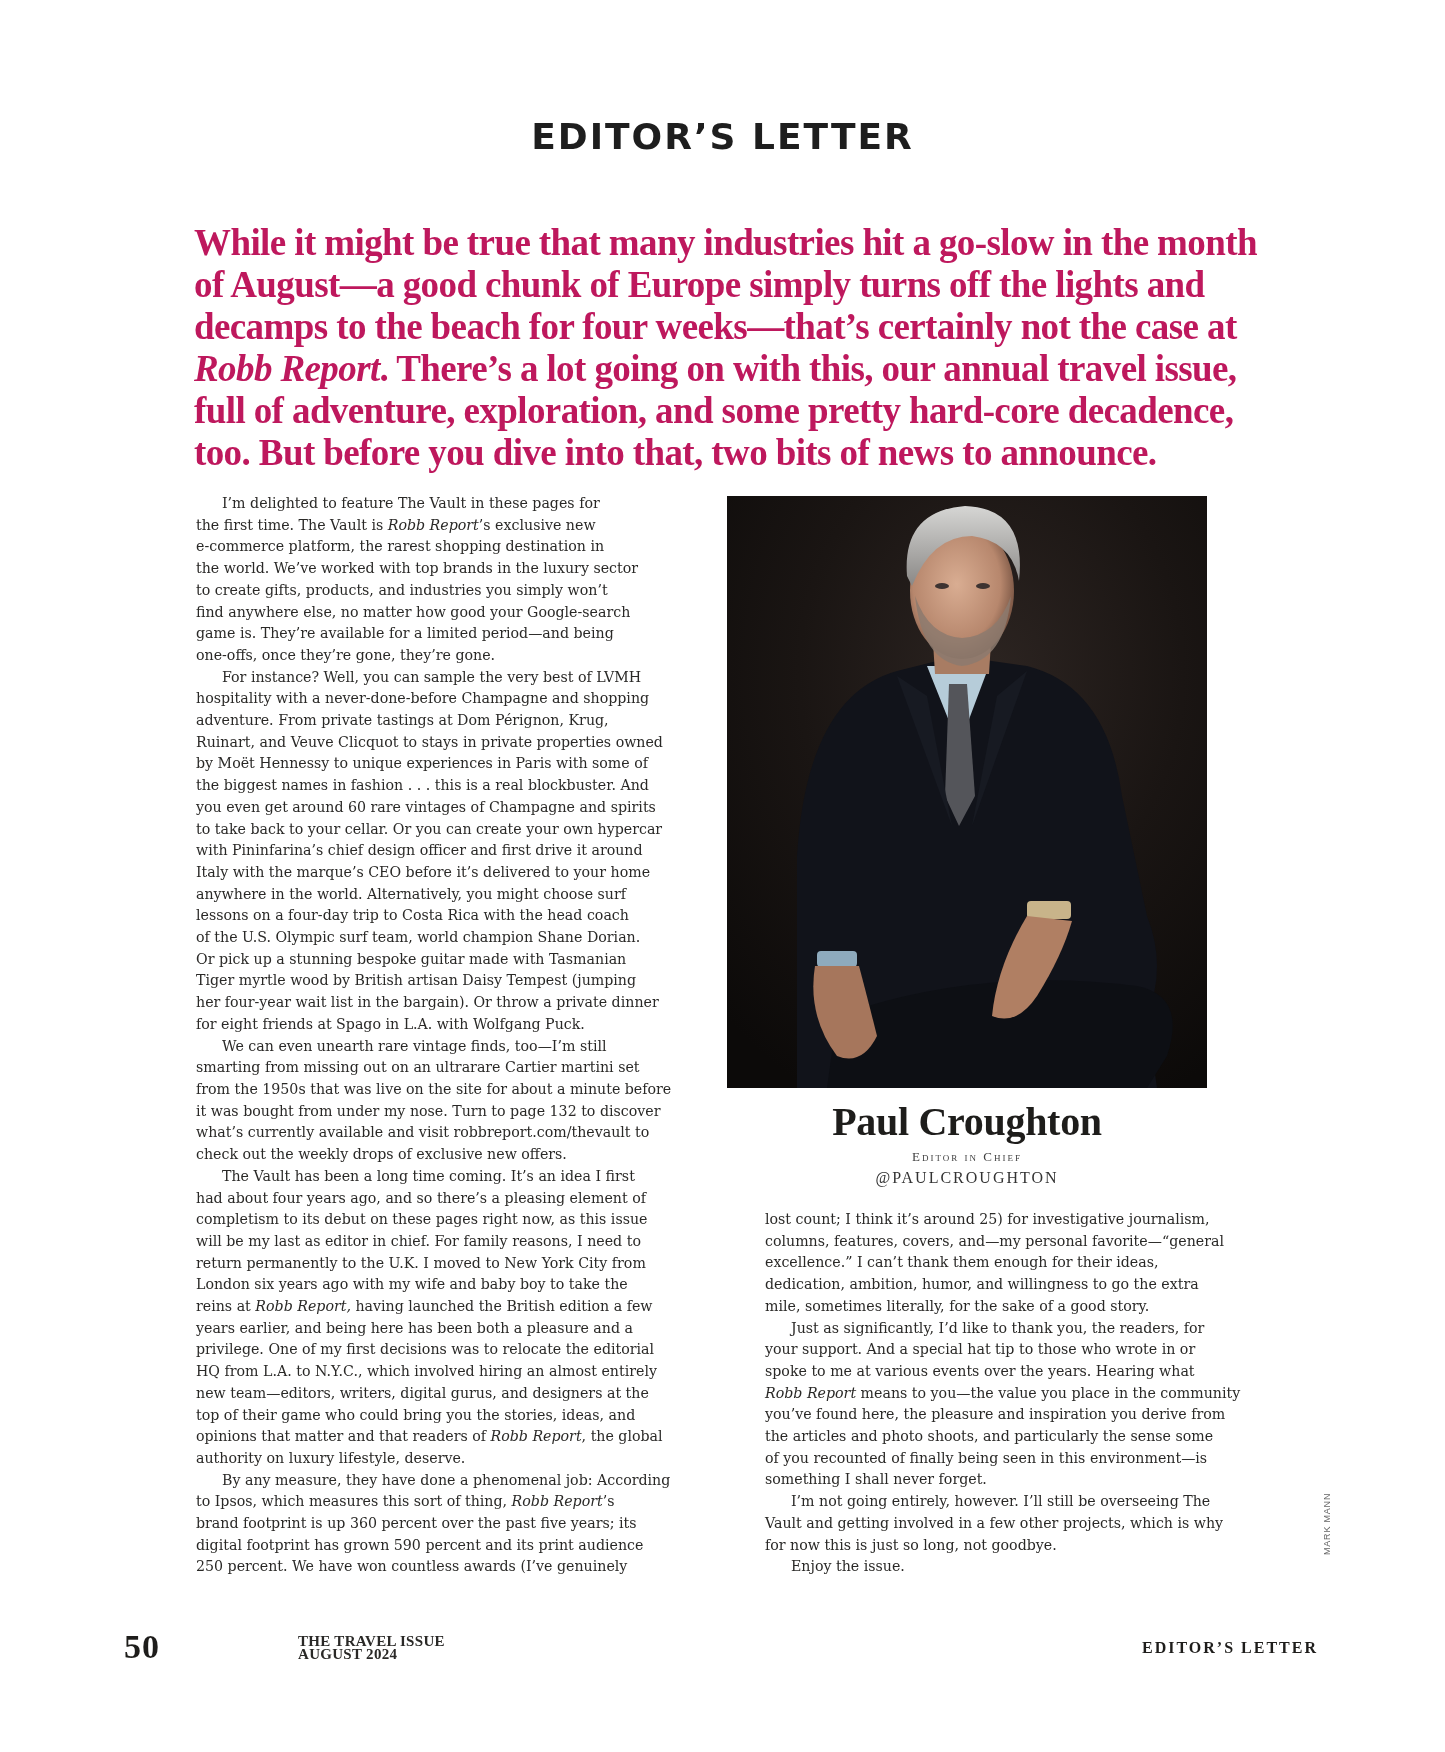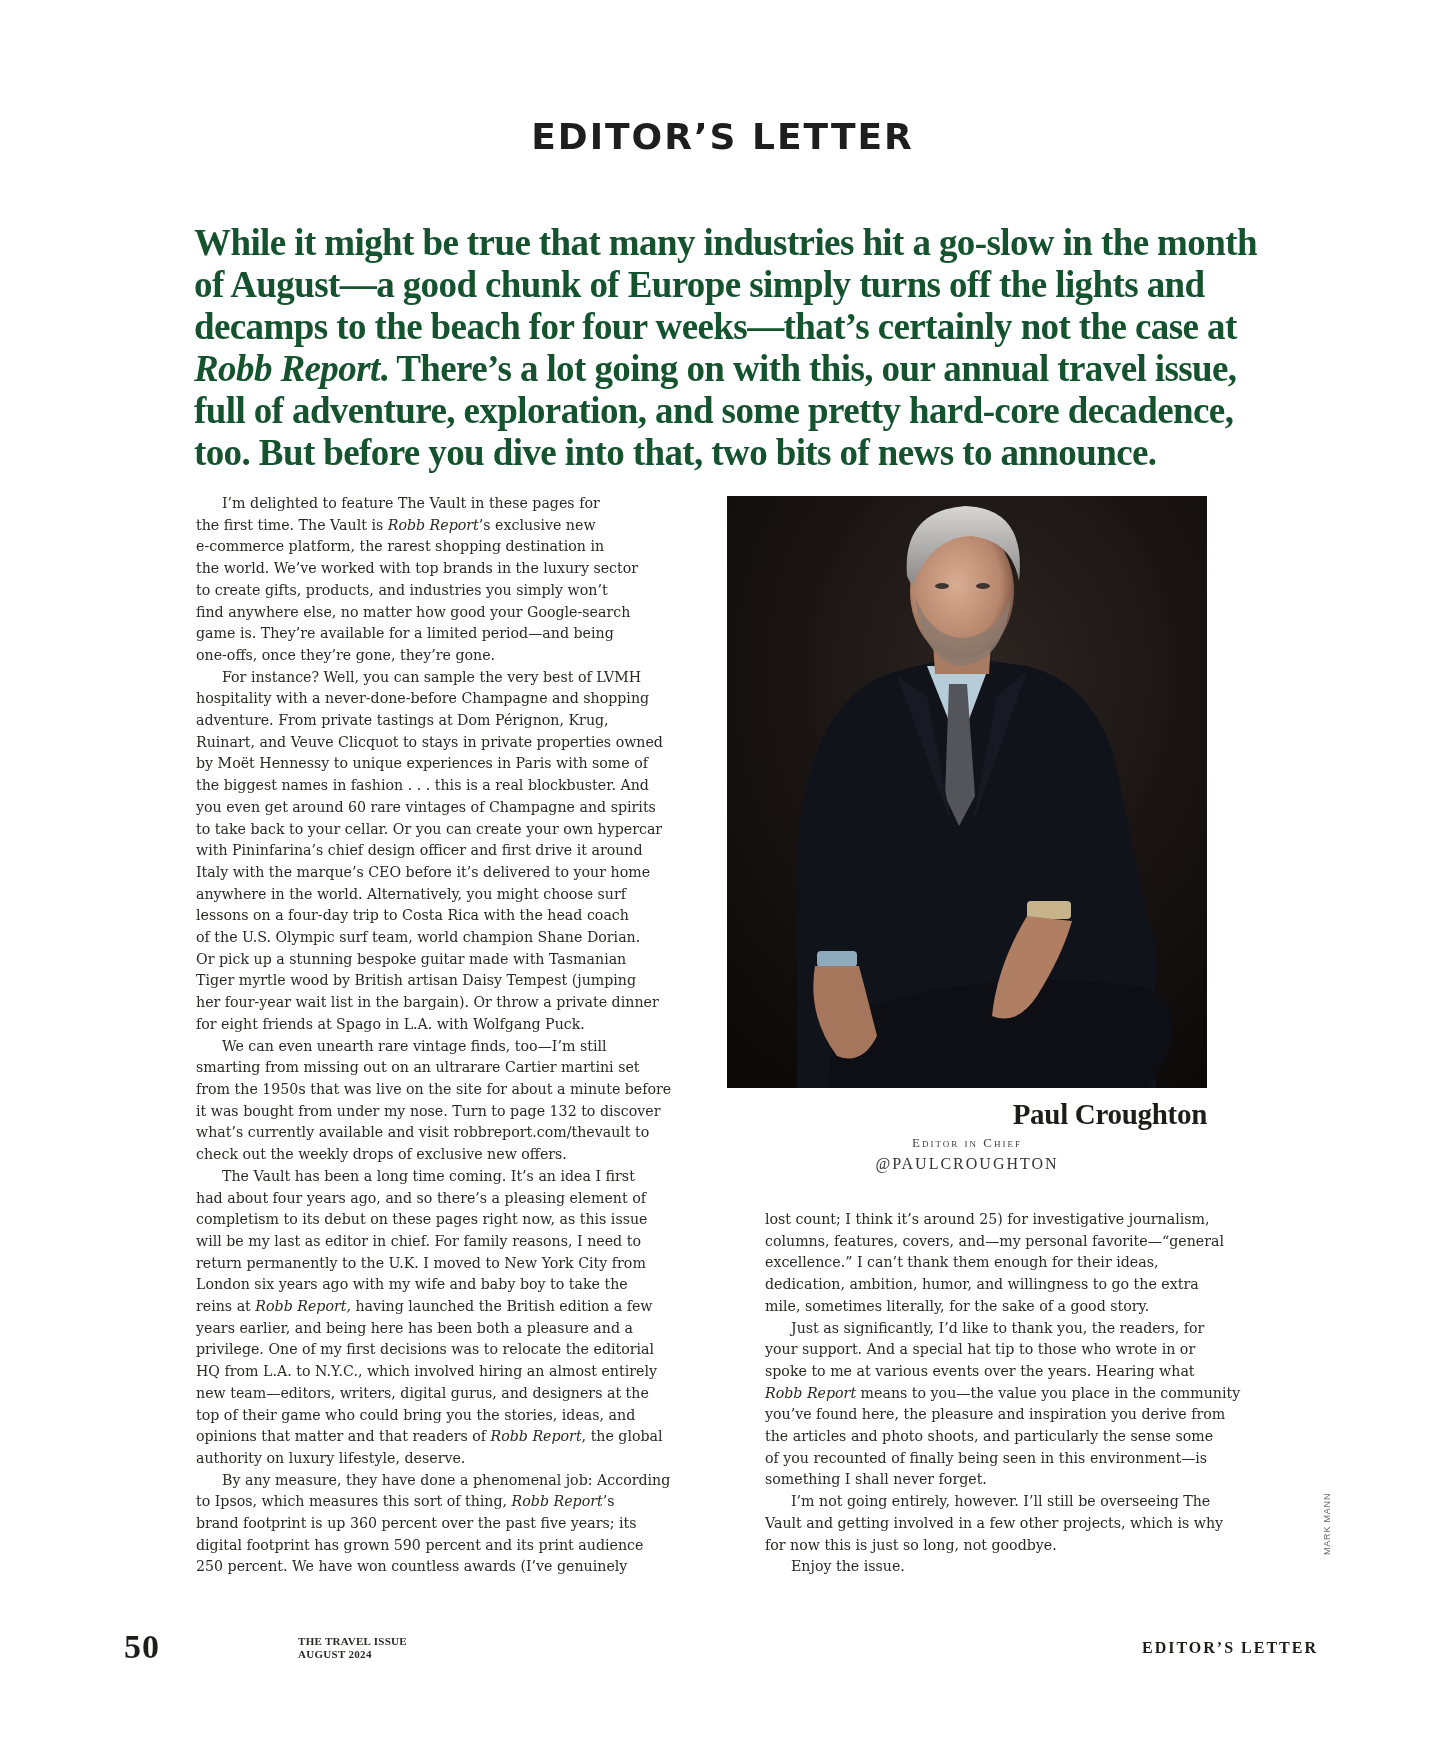--- a/index.html
+++ b/index.html
@@ -12,21 +12,21 @@
       font-family: "DejaVu Sans", sans-serif;
       font-weight: bold; font-size: 36px; letter-spacing: 2px;
       color: #1e1e1e;
     }
 
     .deck {
       position: absolute; left: 194px; top: 222px; width: 1040px;
       font-family: "Liberation Serif", serif;
       font-weight: bold; font-size: 37px; line-height: 42px;
       letter-spacing: -0.6px;
-      color: #14532d;
+      color: #be185d;
     }
     .deck .line { display: block; white-space: nowrap; }
     .deck i { font-style: italic; }
 
     .body-text {
       font-family: "DejaVu Serif", serif;
       font-size: 14.2px; line-height: 21.7px;
       color: #2a2927;
     }
     .body-text .line { display: block; white-space: nowrap; }
@@ -41,21 +41,21 @@
       background: radial-gradient(ellipse at 55% 30%, #2b2320 0%, #1a1513 45%, #0e0b0a 100%);
       overflow: hidden;
     }
     .portrait svg { width: 100%; height: 100%; display: block; }
 
     .caption {
       position: absolute; left: 727px; top: 1098px; width: 480px; text-align: center;
     }
     .caption-name {
       font-family: "Liberation Serif", serif; font-weight: bold;
-      font-size: 29px; color: #1e1d1b; letter-spacing: -0.3px; text-align: right;
+      font-size: 40px; color: #1e1d1b; letter-spacing: -0.3px;
     }
     .caption-role {
       font-family: "Liberation Serif", serif; font-size: 13px;
       letter-spacing: 2px; color: #404040; margin-top: 4px; font-variant: small-caps;
     }
     .caption-handle {
       font-family: "Liberation Serif", serif; font-size: 16px;
       letter-spacing: 2px; color: #333; margin-top: 4px;
     }
 
@@ -67,21 +67,21 @@
     }
 
     .folio-number {
       position: absolute; left: 124px; top: 1628px;
       font-family: "Liberation Serif", serif; font-weight: bold;
       font-size: 34px; color: #1e1d1b; letter-spacing: 1px;
     }
     .folio-issue {
       position: absolute; left: 298px; top: 1635px;
       font-family: "Liberation Serif", serif; font-weight: bold;
-      font-size: 11px; line-height: 13px; color: #2a2927; letter-spacing: 0.3px;
+      font-size: 15px; line-height: 13px; color: #2a2927; letter-spacing: 0.3px;
     }
     .folio-section {
       position: absolute; right: 127px; top: 1639px;
       font-family: "Liberation Serif", serif; font-weight: bold;
       font-size: 16px; letter-spacing: 2px; color: #1e1d1b;
     }
   </style>
 </head>
 <body>
 

